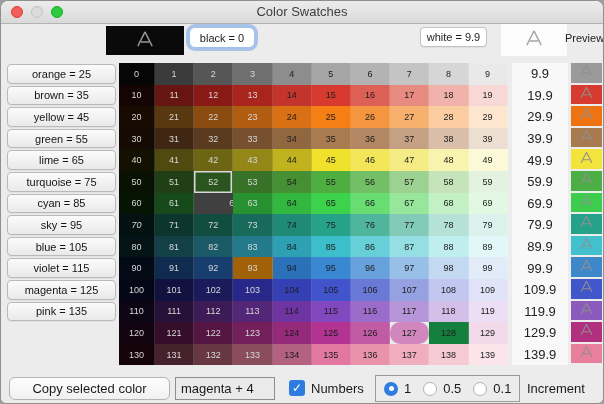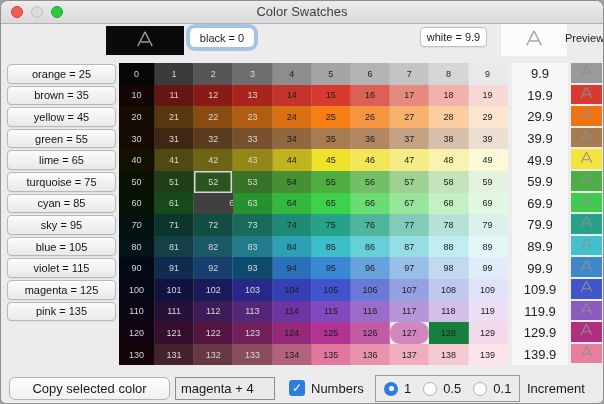--- a/index.html
+++ b/index.html
@@ -193,21 +193,21 @@
       <div class="cell light" style="background: rgb(34, 122, 138);">83</div>
       <div class="cell dark" style="background: rgb(45, 160, 180);">84</div>
       <div class="cell dark" style="background: rgb(60, 190, 203);">85</div>
       <div class="cell dark" style="background: rgb(103, 207, 216);">86</div>
       <div class="cell dark" style="background: rgb(149, 223, 228);">87</div>
       <div class="cell dark" style="background: rgb(192, 237, 239);">88</div>
       <div class="cell dark" style="background: rgb(225, 247, 248);">89</div>
       <div class="cell light" style="background: rgb(3, 10, 22);">90</div>
       <div class="cell light" style="background: rgb(16, 43, 80);">91</div>
       <div class="cell light" style="background: rgb(23, 62, 111);">92</div>
-      <div class="cell light" style="background: #0c4a6e;">93</div>
+      <div class="cell light" style="background: #a16207;">93</div>
       <div class="cell dark" style="background: rgb(42, 113, 186);">94</div>
       <div class="cell dark" style="background: rgb(58, 136, 210);">95</div>
       <div class="cell dark" style="background: rgb(104, 162, 220);">96</div>
       <div class="cell dark" style="background: rgb(151, 191, 232);">97</div>
       <div class="cell dark" style="background: rgb(194, 217, 241);">98</div>
       <div class="cell dark" style="background: rgb(225, 236, 248);">99</div>
       <div class="cell light" style="background: rgb(5, 6, 23);">100</div>
       <div class="cell light" style="background: rgb(18, 18, 64);">101</div>
       <div class="cell light" style="background: rgb(27, 27, 92);">102</div>
       <div class="cell light" style="background: rgb(40, 40, 138);">103</div>

